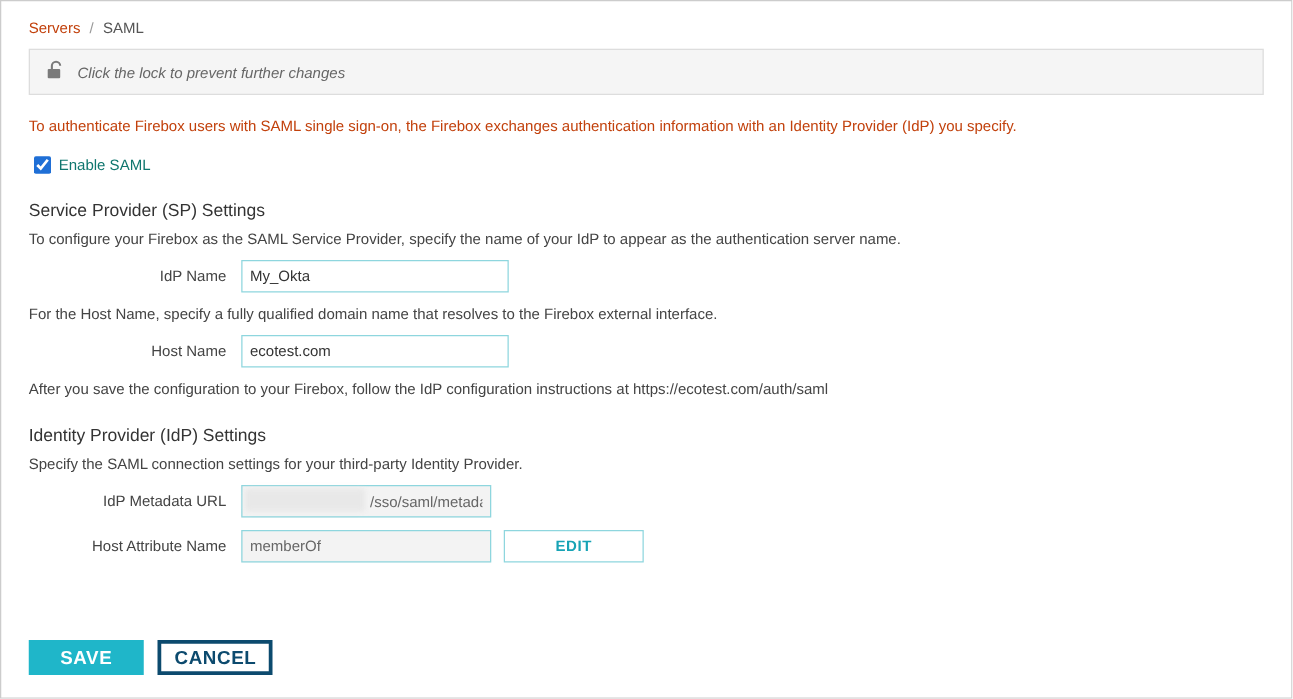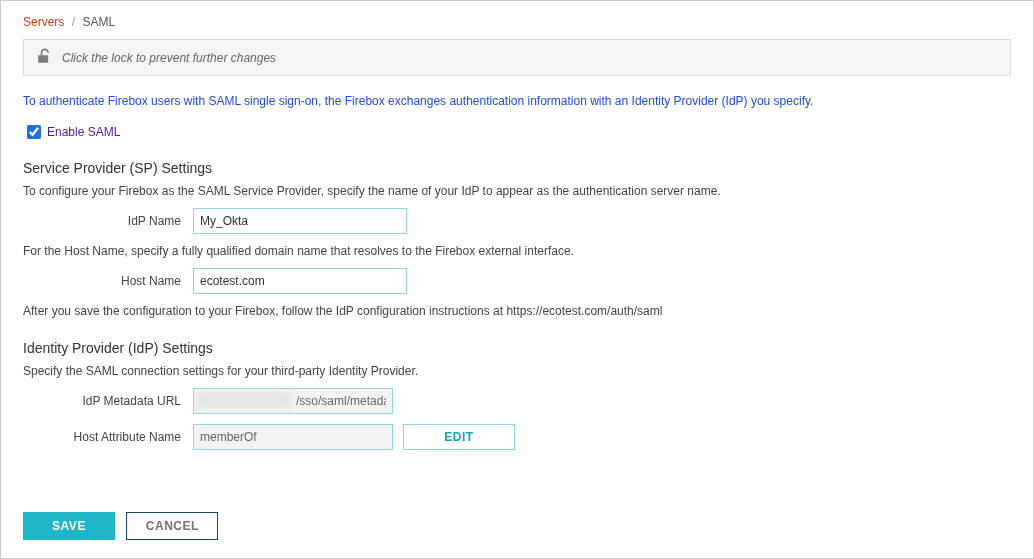--- a/index.html
+++ b/index.html
@@ -27,28 +27,28 @@
   .lock-bar {
     border: 1px solid #ddd;
     background: #f5f5f5;
     padding: 6px 10px;
     display: flex;
     align-items: center;
     margin-bottom: 18px;
   }
   .lock-bar .icon { margin-right: 8px; }
   .lock-bar .msg { font-style: italic; color: #666; }
-  .desc { color: #1d4ed8; margin-bottom: 14px; }
+  .desc { color: #c2410c; margin-bottom: 14px; }
   .enable-row { display: flex; align-items: center; margin-bottom: 18px; }
   .enable-row input[type=checkbox] {
     width: 14px; height: 14px;
     accent-color: #1f6fd6;
     margin-right: 6px;
   }
-  .enable-row label { color: #4c1d95; }
+  .enable-row label { color: #0f766e; }
   h2.section {
     font-size: 14px;
     font-weight: 400;
     color: #333;
     margin: 10px 0 8px 0;
   }
   .sub { color: #444; margin-bottom: 10px; }
   .form-row {
     display: flex;
     align-items: center;
@@ -87,29 +87,29 @@
   .after-save { color: #444; margin: 8px 0 22px 0; }
   .buttons {
     position: absolute;
     left: 22px;
     bottom: 18px;
   }
   .btn {
     height: 28px;
     width: 92px;
     border: none;
-    font-size: 12px;
+    font-size: 15px;
     font-weight: 700;
     letter-spacing: 0.5px;
     cursor: pointer;
     text-transform: uppercase;
     margin-right: 8px;
   }
   .btn-primary { background: #1fb6c9; color: #fff; }
-  .btn-secondary { background: #fff; color: #737373; border: 1px solid #0c4a6e; }
+  .btn-secondary { background: #fff; color: #0c4a6e; border: 3px solid #0c4a6e; }
   .meta-input {
     position: relative;
     display: inline-block;
   }
   .meta-input .blur {
     position: absolute;
     left: 3px; top: 3px;
     width: 96px; height: 18px;
     background: #e8e8e8;
     filter: blur(2px);

